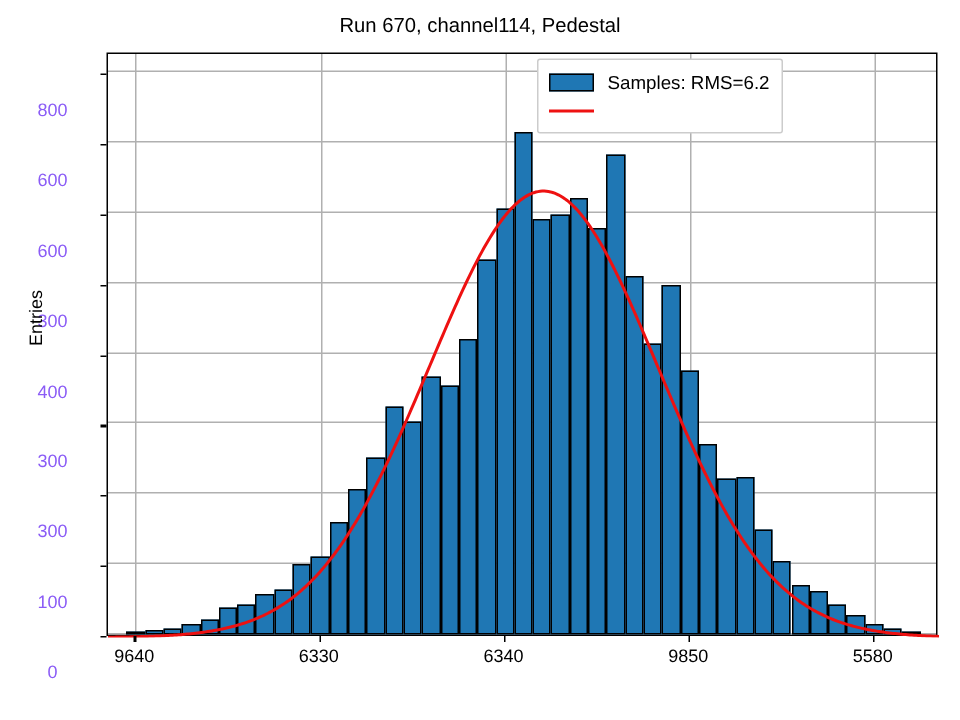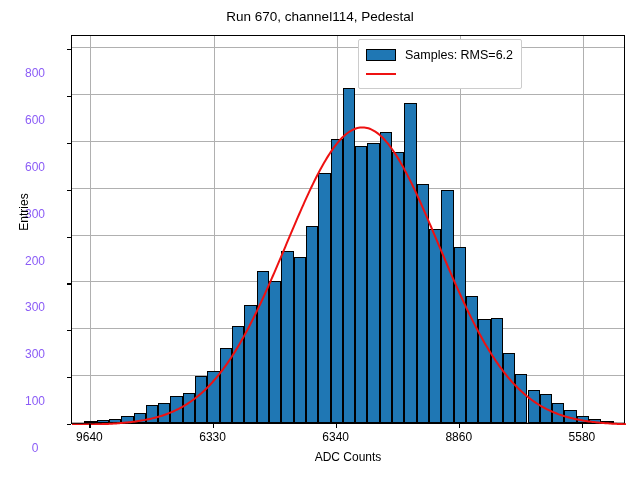--- a/index.html
+++ b/index.html
@@ -224,42 +224,41 @@
   <div id="ticks-layer">
       <div class="ytick-mark" style="top: 424px;"></div>
       <div class="ytick-label" style="top: 416px;">0</div>
       <div class="ytick-mark" style="top: 377.133px;"></div>
       <div class="ytick-label" style="top: 369.133px;">100</div>
       <div class="ytick-mark" style="top: 330.265px;"></div>
       <div class="ytick-label" style="top: 322.265px;">300</div>
       <div class="ytick-mark" style="top: 283.398px;"></div>
       <div class="ytick-label" style="top: 275.398px;">300</div>
       <div class="ytick-mark" style="top: 236.53px;"></div>
-      <div class="ytick-label" style="top: 228.53px;">200</div>
+      <div class="ytick-label" style="top: 228.53px;">400</div>
       <div class="ytick-mark" style="top: 189.663px;"></div>
       <div class="ytick-label" style="top: 181.663px;">300</div>
       <div class="ytick-mark" style="top: 142.795px;"></div>
       <div class="ytick-label" style="top: 134.795px;">600</div>
       <div class="ytick-mark" style="top: 95.9277px;"></div>
       <div class="ytick-label" style="top: 87.9277px;">600</div>
       <div class="ytick-mark" style="top: 49.0602px;"></div>
       <div class="ytick-label" style="top: 41.0602px;">800</div>
       <div class="xtick-mark" style="left: 89.4667px;"></div>
       <div class="xtick-label" style="left: 54.4667px;">9640</div>
       <div class="xtick-mark" style="left: 212.578px;"></div>
       <div class="xtick-label" style="left: 177.578px;">6330</div>
       <div class="xtick-mark" style="left: 335.689px;"></div>
       <div class="xtick-label" style="left: 300.689px;">6340</div>
       <div class="xtick-mark" style="left: 458.8px;"></div>
-      <div class="xtick-label" style="left: 423.8px;">8860</div>
+      <div class="xtick-label" style="left: 423.8px;">9850</div>
       <div class="xtick-mark" style="left: 581.911px;"></div>
       <div class="xtick-label" style="left: 546.911px;">5580</div>
     </div>
 
-  <div id="xlabel">ADC Counts</div>
   <div id="ylabel">Entries</div>
 
   <div id="legend">
     <div class="legend-row">
       <span class="legend-swatch-patch"></span>
       <span class="legend-text">Samples: RMS=6.2</span>
     </div>
     <div class="legend-row">
       <span class="legend-swatch-line"></span>
     </div>

